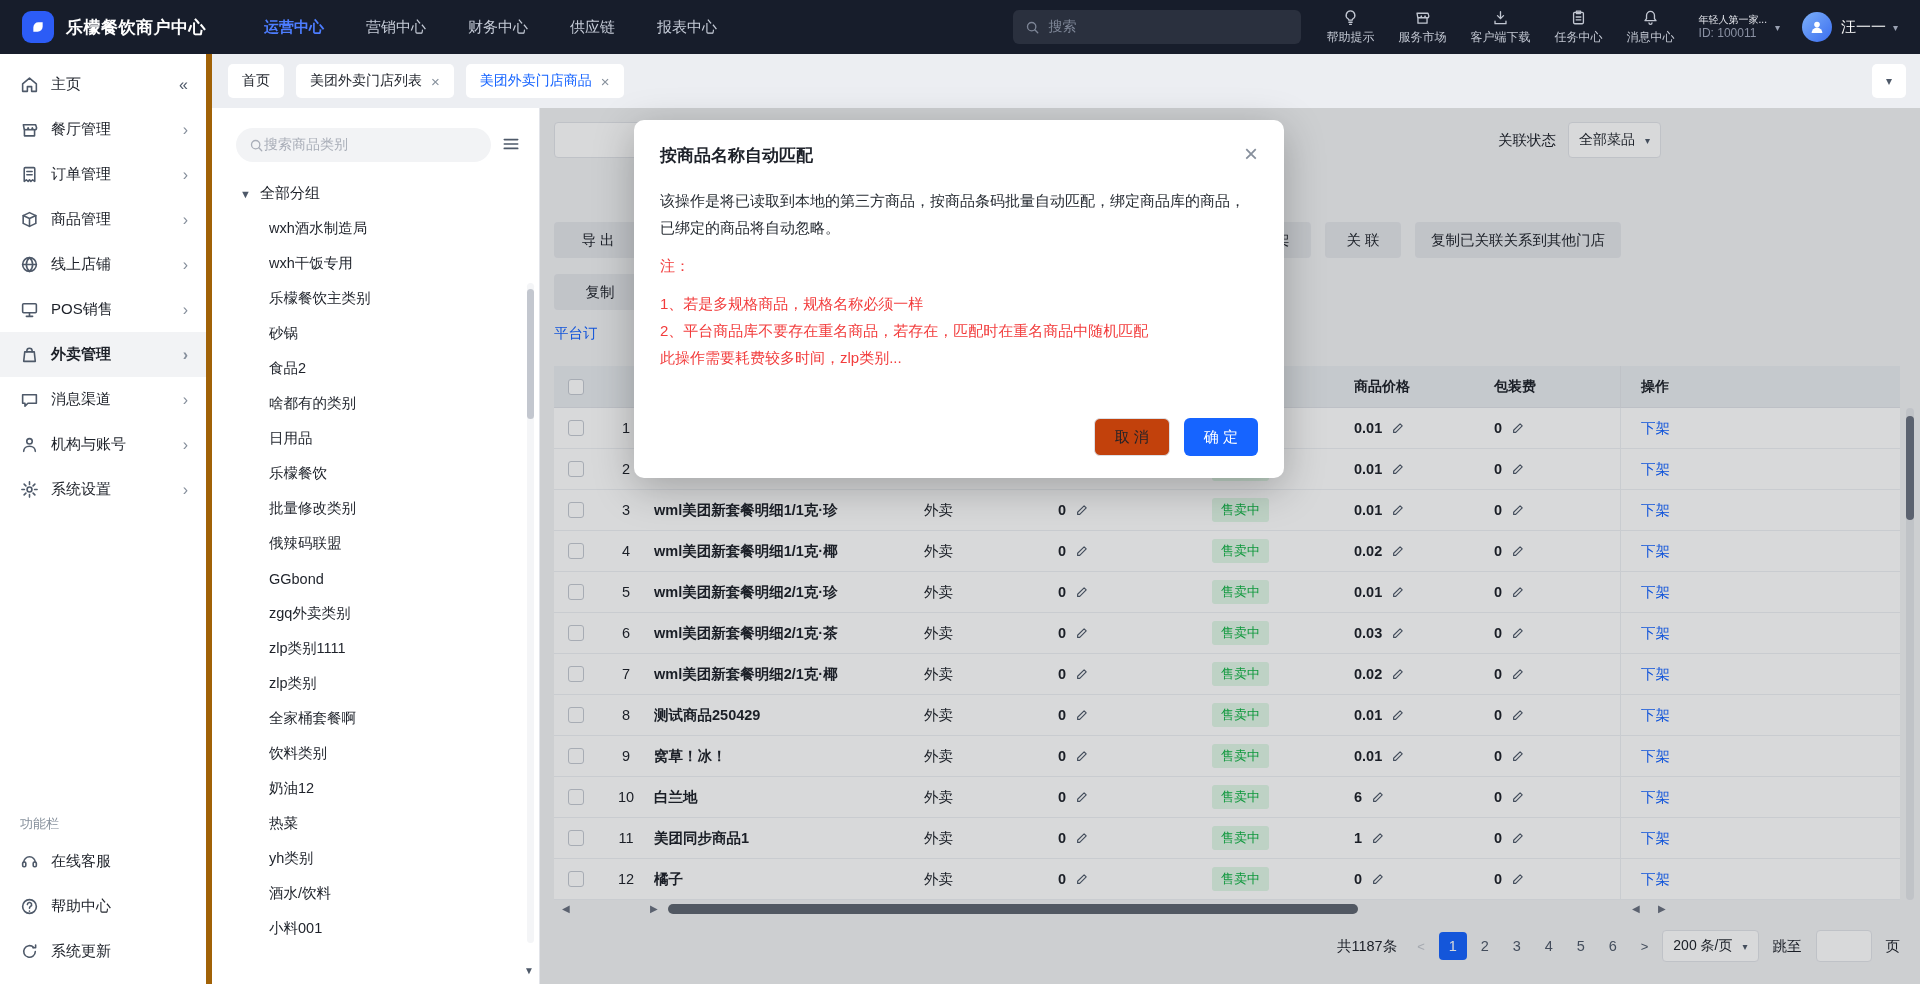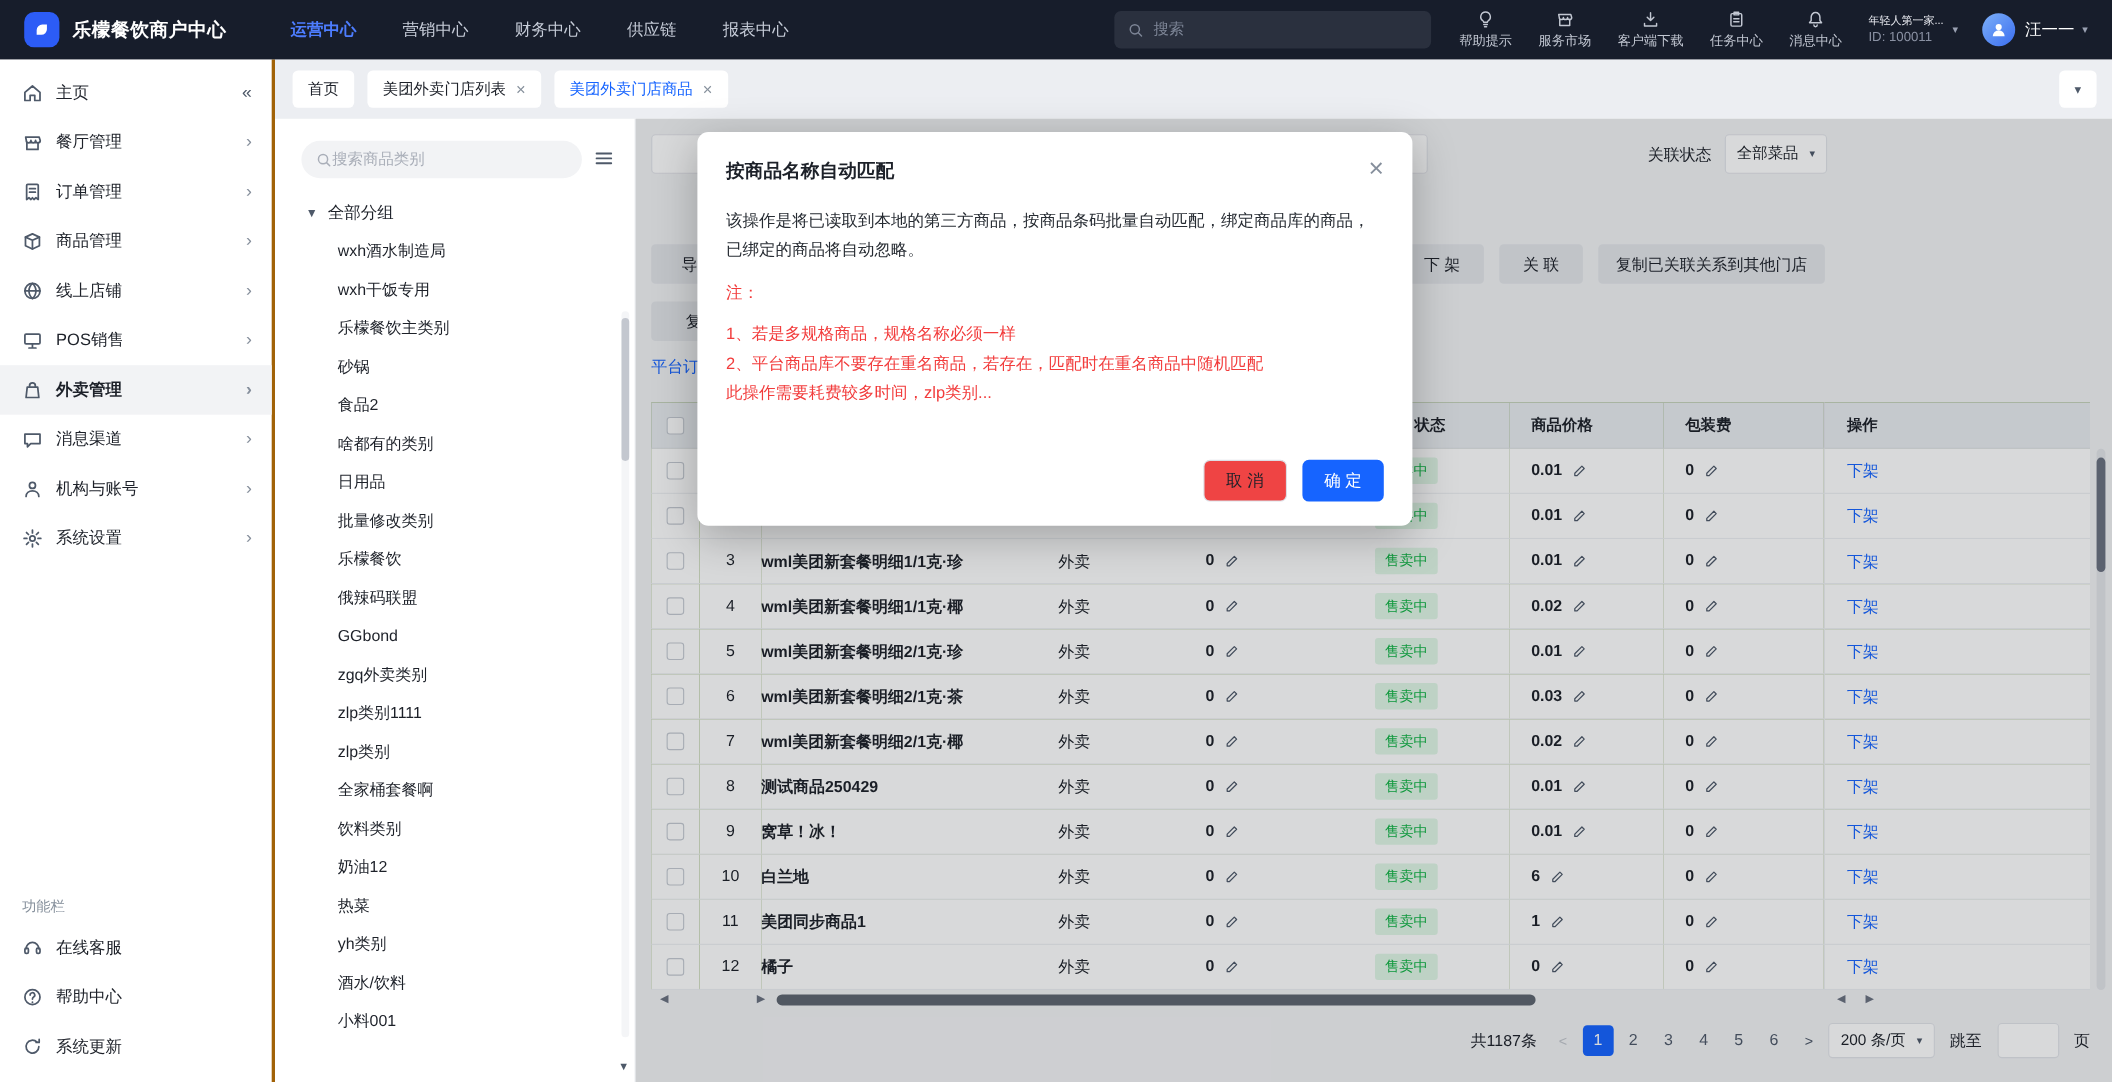--- a/index.html
+++ b/index.html
@@ -22,21 +22,21 @@
   .merchant-info{display:flex;flex-direction:column;align-items:flex-start;line-height:1.3}
   .merchant-name{font-size:10px;color:#e8eaf0;white-space:nowrap}
   .merchant-id{font-size:12px;color:#8a91a3}
   .chev{color:#9aa1b2;font-size:10px}
   .avatar{width:30px;height:30px;border-radius:50%;background:linear-gradient(135deg,#7db0f8,#3a6df0);margin-left:22px;display:flex;align-items:center;justify-content:center;overflow:hidden;flex:0 0 auto}
   .username{margin-left:9px;font-size:15px;color:#fff;white-space:nowrap}
   .user-chev{margin-left:7px}
 
   
   .shell{display:flex;height:930px}
-  .sidebar{width:250px;background:#fff;display:flex;flex-direction:column;padding-top:8px;flex:0 0 auto;border-right:3px solid #a16207}
+  .sidebar{width:212px;background:#fff;display:flex;flex-direction:column;padding-top:8px;flex:0 0 auto;border-right:6px solid #a16207}
   .side-item{height:45px;display:flex;align-items:center;padding:0 18px 0 20px;gap:12px;font-size:15px;color:#1d2129;cursor:pointer;flex:0 0 auto}
   .side-item.active{background:#f2f3f5;font-weight:700}
   .side-icon{width:19px;height:19px;flex:0 0 auto}
   .side-icon svg{width:19px;height:19px;stroke:#4e5969;fill:none;stroke-width:1.5;stroke-linecap:round;stroke-linejoin:round}
   .side-arrow{margin-left:auto;color:#868f9c;font-size:16px;line-height:1}
   .side-collapse{margin-left:auto;color:#4e5969;font-size:16px;line-height:1}
   .side-footer{margin-top:auto;padding-bottom:10px}
   .section-label{font-size:13px;color:#86909c;padding:0 20px;margin-bottom:6px}
 
   .right{flex:1;display:flex;flex-direction:column;min-width:0}
@@ -129,21 +129,21 @@
   .mask{position:absolute;inset:0;background:rgba(15,19,26,0.16);z-index:30}
   .modal{position:fixed;left:634px;top:120px;width:650px;height:358px;background:#fff;border-radius:10px;box-shadow:0 10px 40px rgba(0,0,0,0.25);z-index:40;padding:24px 26px 22px;display:flex;flex-direction:column}
   .modal-head{display:flex;justify-content:space-between;align-items:flex-start}
   .modal-title{font-size:17px;font-weight:700;color:#1d2129}
   .modal-close{font-size:24px;line-height:20px;color:#868f9c;cursor:pointer}
   .modal-body{margin-top:20px;font-size:15px;line-height:27px;color:#272c33;width:596px}
   .note-title{margin-top:16px;margin-bottom:14px;color:#f23c3c;font-size:15px}
   .note-line{color:#f23c3c;font-size:15px;line-height:27px}
   .modal-actions{margin-top:auto;display:flex;justify-content:flex-end;gap:14px}
   .m-btn{height:38px;border-radius:6px;font-size:15px;padding:0 20px;display:flex;align-items:center;cursor:pointer;border:none;white-space:nowrap}
-  .btn-cancel{background:#ef4444;border:1px solid #dcdfe6;color:#1d2129}
+  .btn-cancel{background:#c2410c;border:1px solid #dcdfe6;color:#1d2129}
   .btn-confirm{background:#1664ff;color:#fff}
 </style>
 </head>
 <body>
 
 <header class="topbar">
   <div class="logo">
     <svg viewBox="0 0 18 18" width="20" height="20">
         <path d="M4.8 9.4A4.6 4.6 0 0 1 9.4 4.8h3.8v3.8a4.6 4.6 0 0 1-4.6 4.6H4.8z" fill="#fff"></path>
       </svg>
@@ -407,22 +407,22 @@
         </div>
         <div class="cat-list">
 
         <div class="cat-item">wxh酒水制造局</div>
             <div class="cat-item">wxh干饭专用</div>
             <div class="cat-item">乐檬餐饮主类别</div>
             <div class="cat-item">砂锅</div>
             <div class="cat-item">食品2</div>
             <div class="cat-item">啥都有的类别</div>
             <div class="cat-item">日用品</div>
+            <div class="cat-item">乐檬餐饮</div>
             <div class="cat-item">批量修改类别</div>
-            <div class="cat-item">乐檬餐饮</div>
             <div class="cat-item">俄辣码联盟</div>
             <div class="cat-item">GGbond</div>
             <div class="cat-item">zgq外卖类别</div>
             <div class="cat-item">zlp类别1111</div>
             <div class="cat-item">zlp类别</div>
             <div class="cat-item">全家桶套餐啊</div>
             <div class="cat-item">饮料类别</div>
             <div class="cat-item">奶油12</div>
             <div class="cat-item">热菜</div>
             <div class="cat-item">yh类别</div>

